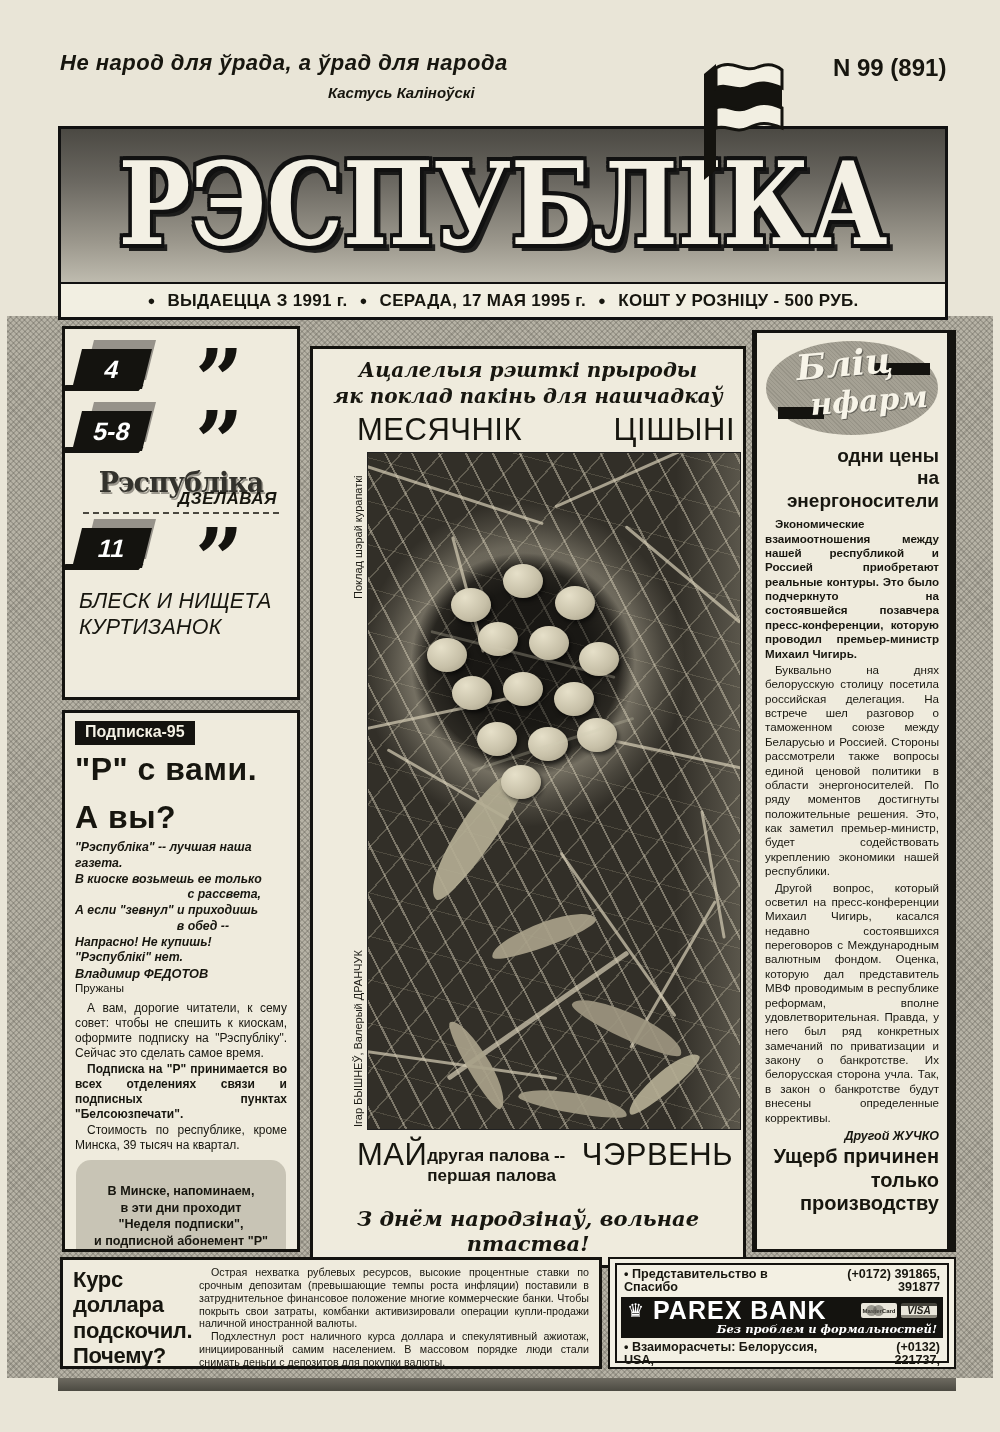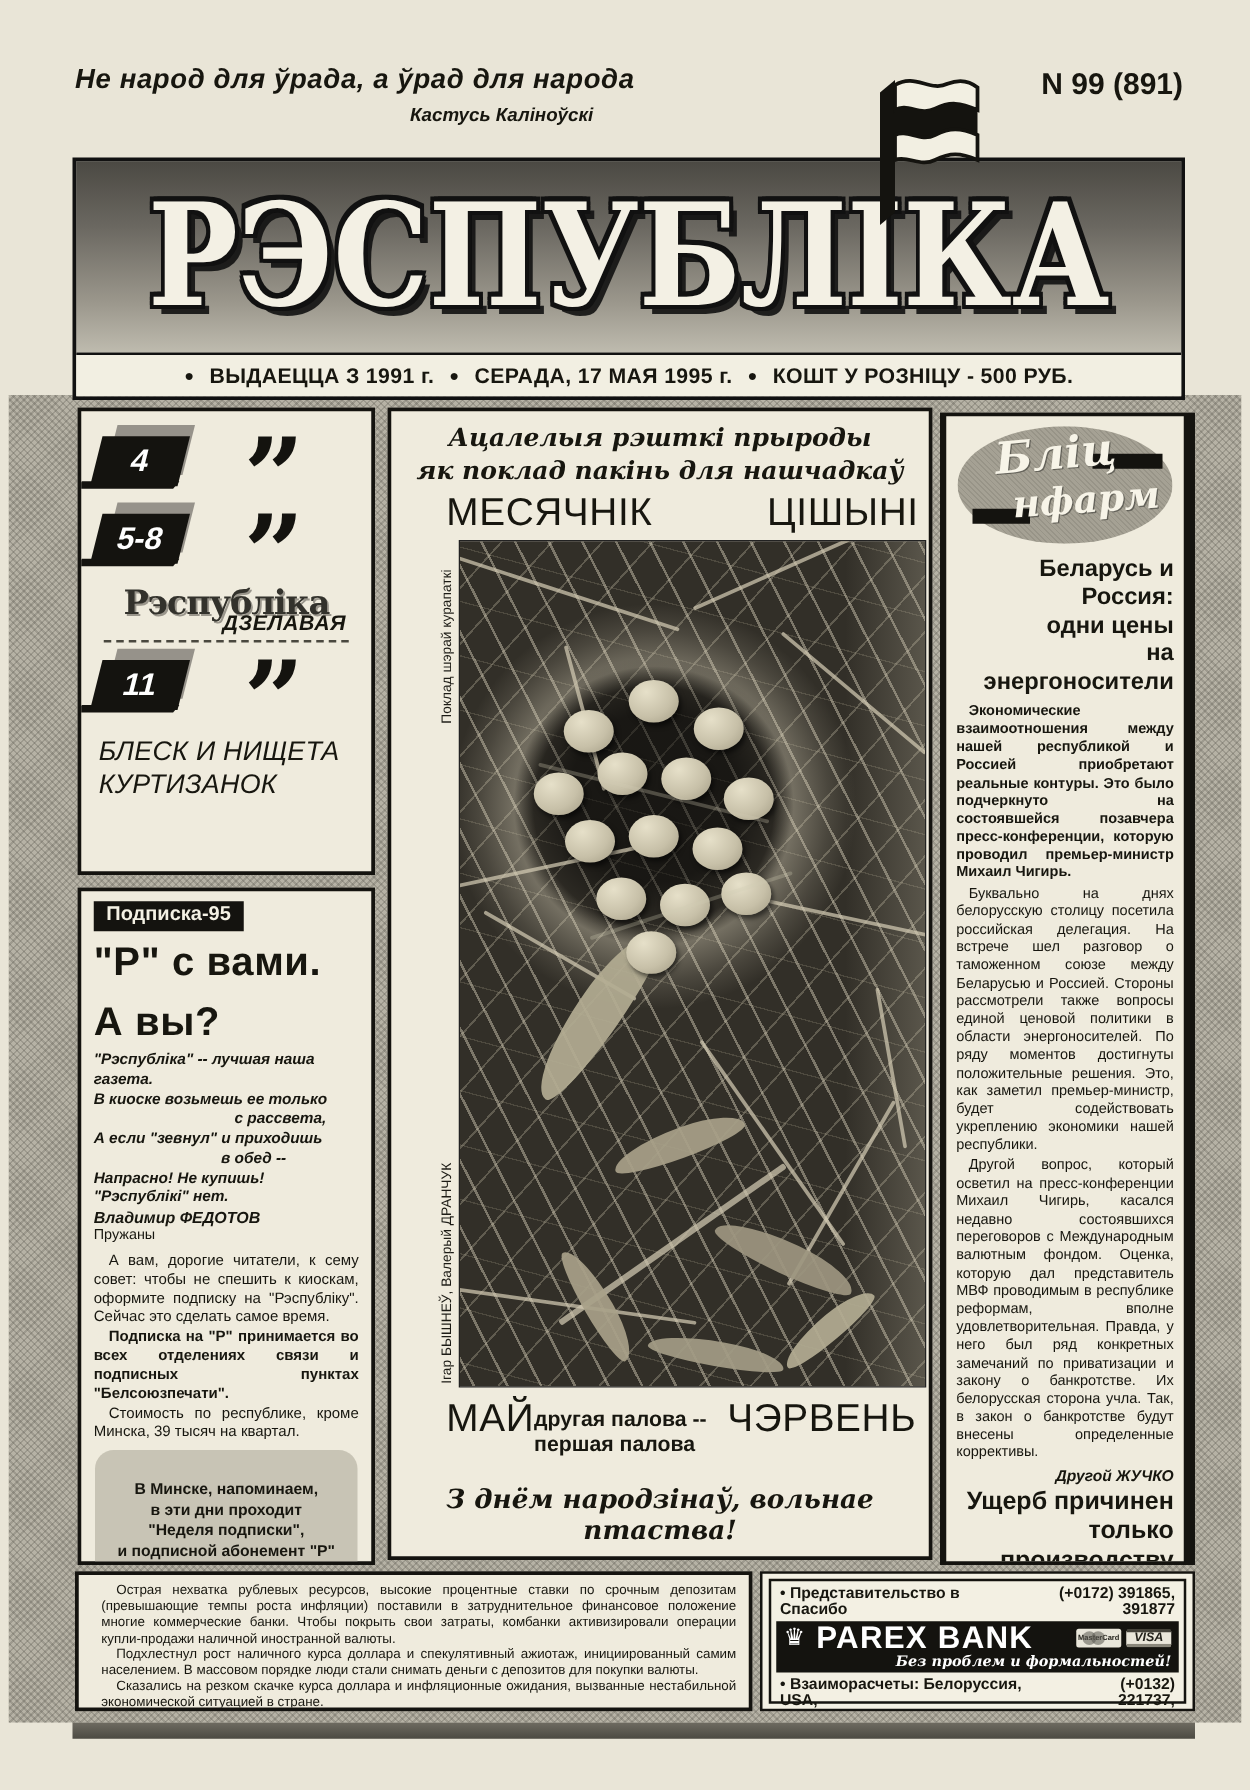--- a/index.html
+++ b/index.html
@@ -39,21 +39,21 @@
   .mh-dateline{
     position:absolute;left:0;right:0;bottom:0;height:33px;background:#f2efe2;
     border-top:2px solid #111;display:flex;align-items:center;justify-content:center;
     gap:12px;font-weight:bold;font-size:17px;letter-spacing:.3px;
   }
   .dot{font-size:13px;}
   
   .box{position:absolute;background:#efebdd;border:3px solid #14130f;box-sizing:border-box;overflow:hidden;}
   #toc-box{left:62px;top:326px;width:238px;height:374px;padding:8px 10px;}
   #sub-box{left:62px;top:710px;width:238px;height:542px;padding:8px 10px;}
-  #feature-box{left:310px;top:326px;width:436px;height:922px;padding:8px 0 0;}
+  #feature-box{left:310px;top:346px;width:436px;height:922px;padding:8px 0 0;}
   #blitz-box{left:752px;top:330px;width:204px;height:922px;border-left:5px solid #14130f;border-right:9px solid #14130f;padding:6px 8px;}
   #dollar-box{left:60px;top:1257px;width:542px;height:112px;padding:6px 10px;display:flex;}
   #parex-box{left:608px;top:1257px;width:348px;height:112px;background:#f3f0e3;border:2px solid #14130f;padding:4px 5px;}
   #bottom-bar{position:absolute;left:58px;top:1378px;width:898px;height:13px;background:linear-gradient(180deg,#6e6b61,#4c4a42);}
   
   .chiprow{position:relative;height:62px;}
   .chip{position:absolute;left:2px;top:12px;}
   .chip-shadow{position:absolute;left:12px;top:-9px;width:62px;height:40px;background:#96928a;transform:skewX(-14deg);}
   .chip-slash{position:absolute;left:-14px;top:36px;width:78px;height:6px;background:#14130f;transform:skewX(-40deg);}
   .chip-face{position:relative;min-width:52px;padding:0 9px;height:40px;background:#14130f;color:#fff;
@@ -292,37 +292,42 @@
 </div>
 
 <div class="box" id="blitz-box">
   <div class="blitz-logo">
     <div class="bbar1"></div>
     <div class="bbar2"></div>
     <div class="bl bl1">Бліц</div>
     <div class="bl bl2">нфарм</div>
   </div>
   <div class="blz-h1">
-    <div>Беларусь и Россия:</div>
     <div>одни цены</div>
     <div>на энергоносители</div>
   </div>
   <p class="blz-p b">Экономические взаимоотношения между нашей республикой и Россией приобретают реальные контуры. Это было подчеркнуто на состоявшейся позавчера пресс-конференции, которую проводил премьер-министр Михаил Чигирь.</p>
   <p class="blz-p">Буквально на днях белорусскую столицу посетила российская делегация. На встрече шел разговор о таможенном союзе между Беларусью и Россией. Стороны рассмотрели также вопросы единой ценовой политики в области энергоносителей. По ряду моментов достигнуты положительные решения. Это, как заметил премьер-министр, будет содействовать укреплению экономики нашей республики.</p>
   <p class="blz-p">Другой вопрос, который осветил на пресс-конференции Михаил Чигирь, касался недавно состоявшихся переговоров с Международным валютным фондом. Оценка, которую дал представитель МВФ проводимым в республике реформам, вполне удовлетворительная. Правда, у него был ряд конкретных замечаний по приватизации и закону о банкротстве. Их белорусская сторона учла. Так, в закон о банкротстве будут внесены определенные коррективы.</p>
   <div class="byline">Другой ЖУЧКО</div>
   <div class="blz-h2">
     <div>Ущерб причинен</div>
     <div>только</div>
     <div>производству</div>
   </div>
 
 </div>
 
 <div class="box" id="dollar-box">
+  <div class="d-head">
+    <div>Курс</div>
+    <div>доллара</div>
+    <div>подскочил.</div>
+    <div>Почему?</div>
+  </div>
   <div class="d-body">
     <p>Острая нехватка рублевых ресурсов, высокие процентные ставки по срочным депозитам (превышающие темпы роста инфляции) поставили в затруднительное финансовое положение многие коммерческие банки. Чтобы покрыть свои затраты, комбанки активизировали операции купли-продажи наличной иностранной валюты.</p>
     <p>Подхлестнул рост наличного курса доллара и спекулятивный ажиотаж, инициированный самим населением. В массовом порядке люди стали снимать деньги с депозитов для покупки валюты.</p>
     <p>Сказались на резком скачке курса доллара и инфляционные ожидания, вызванные нестабильной экономической ситуацией в стране.</p>
 
   </div>
 </div>
 
 <div class="box" id="parex-box">
   <div class="px-inner">

